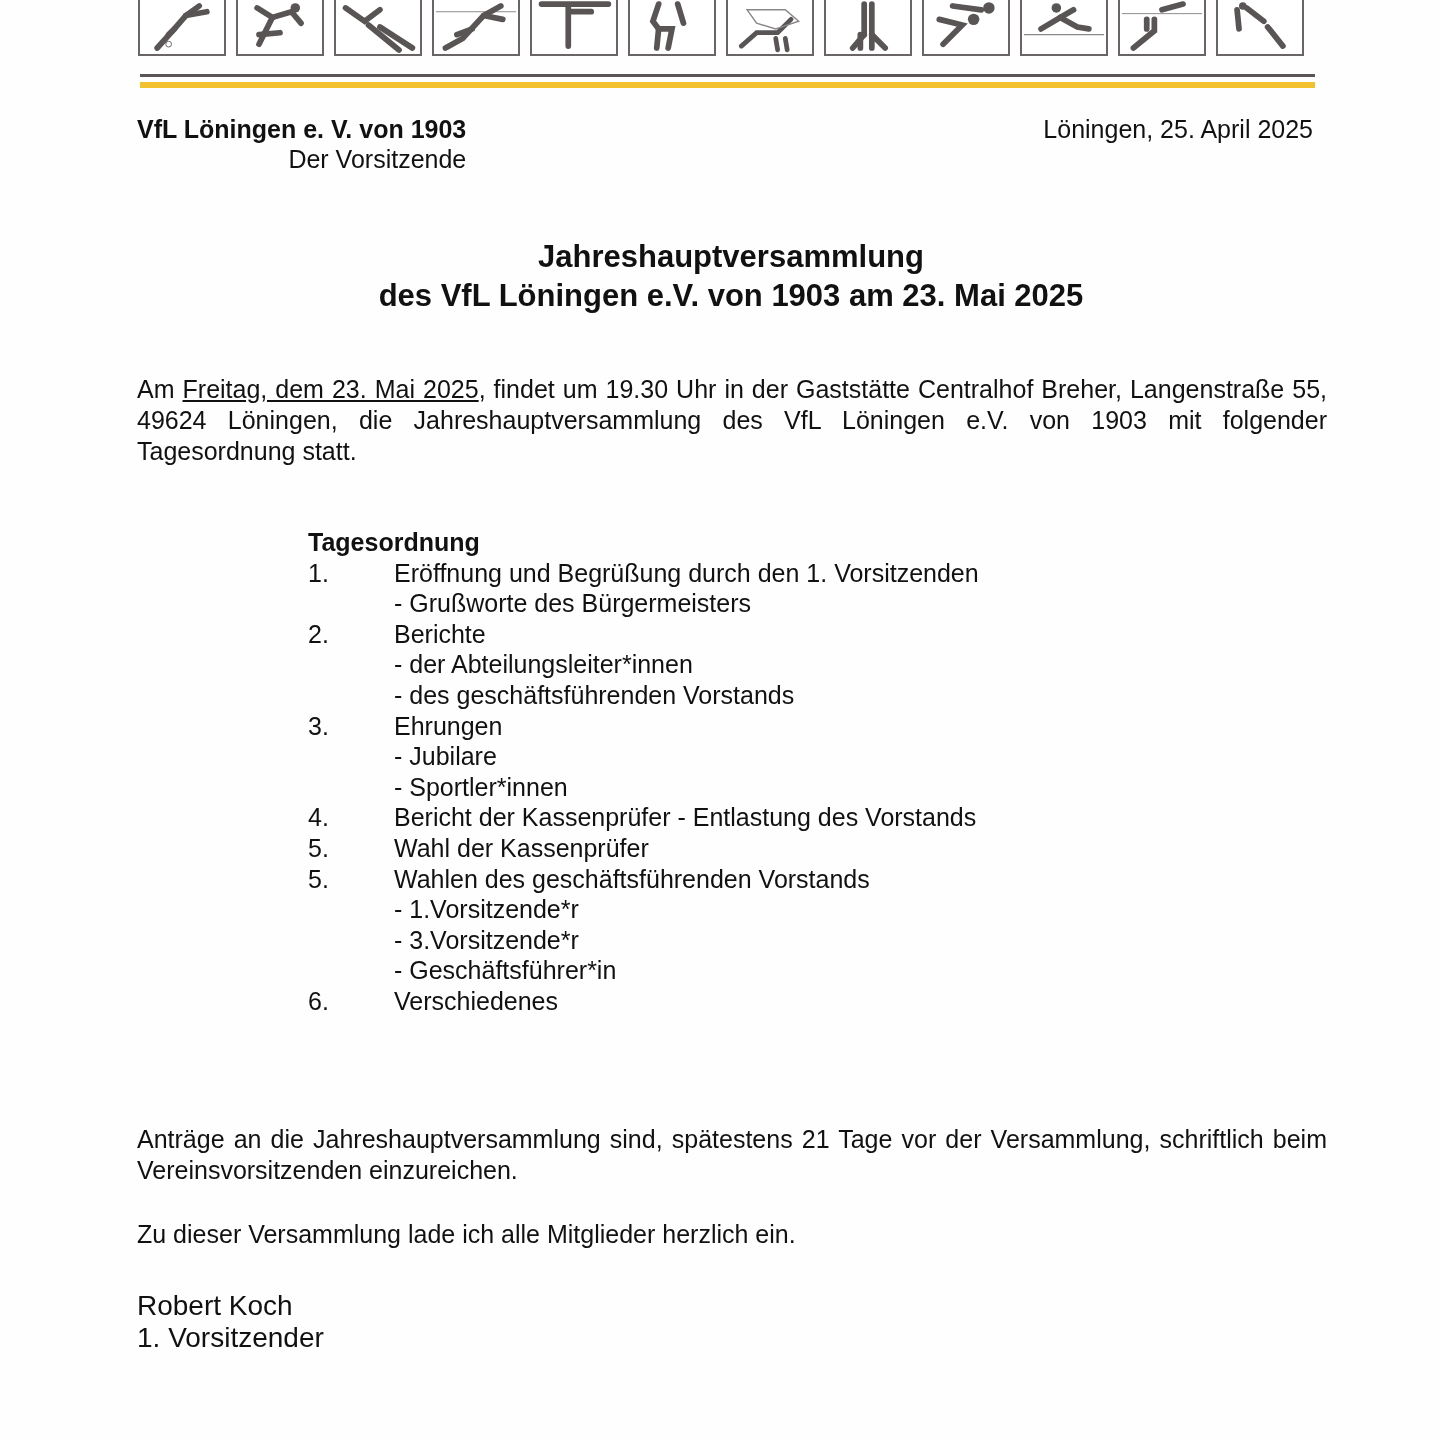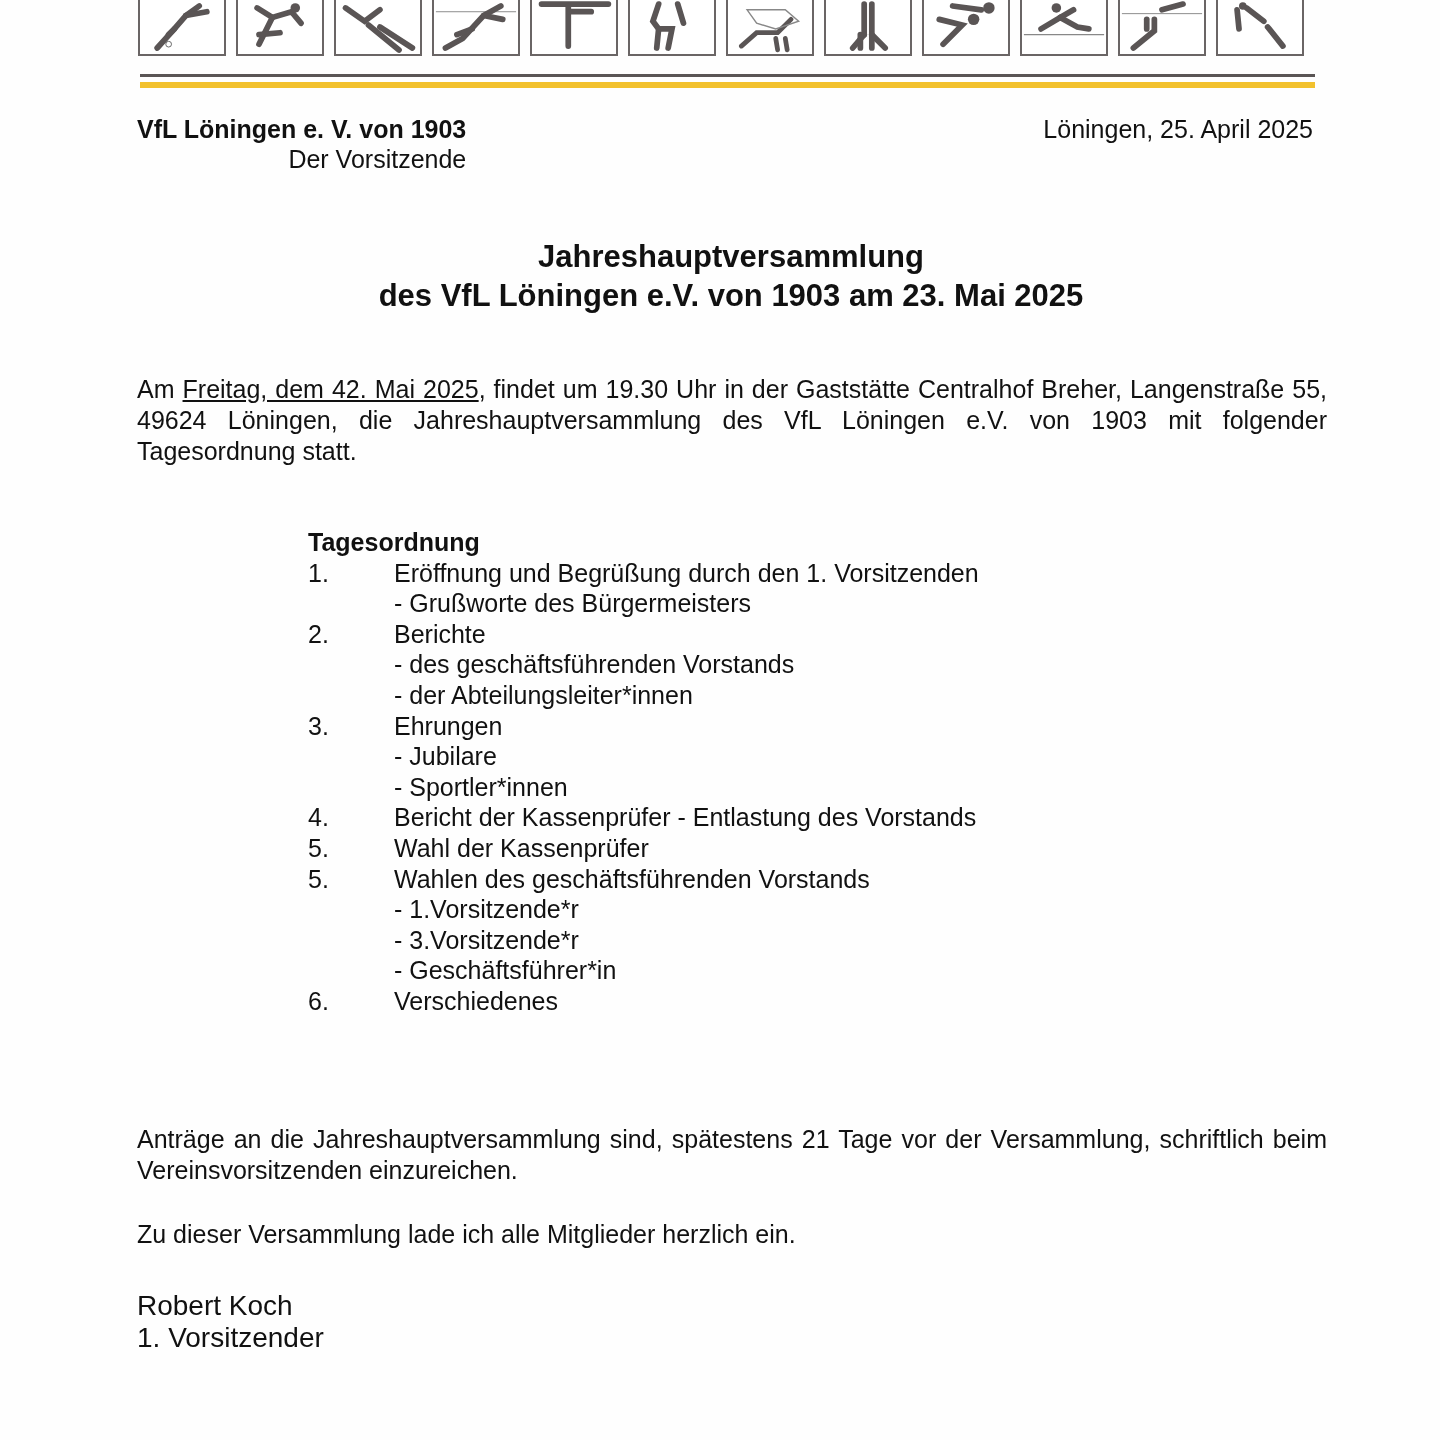--- a/index.html
+++ b/index.html
@@ -152,44 +152,44 @@
   <div class="org">VfL Löningen e. V. von 1903</div>
   <div>Der Vorsitzende</div>
 </div>
 <div class="dateline">Löningen, 25. April 2025</div>
 
 <div class="title">
   <div>Jahreshauptversammlung</div>
   <div>des VfL Löningen e.V. von 1903 am 23. Mai 2025</div>
 </div>
 
-<div class="para" style="top:374px;"><span>Am </span><u>Freitag, dem 42. Mai 2025</u><span>, findet um 19.30 Uhr in der Gaststätte Centralhof Breher, Langenstraße 55, 49624 Löningen, die Jahreshauptversammlung des VfL Löningen e.V. von 1903 mit folgender Tagesordnung statt.</span></div>
+<div class="para" style="top:374px;"><span>Am </span><u>Freitag, dem 23. Mai 2025</u><span>, findet um 19.30 Uhr in der Gaststätte Centralhof Breher, Langenstraße 55, 49624 Löningen, die Jahreshauptversammlung des VfL Löningen e.V. von 1903 mit folgender Tagesordnung statt.</span></div>
 
 <div class="agenda">
   <div class="head">Tagesordnung</div>
   <div id="agenda-rows">
       <div class="row">
         <span class="num">1.</span>
         <span>Eröffnung und Begrüßung durch den 1. Vorsitzenden</span>
       </div>
       <div class="row">
         <span class="num"></span>
         <span>- Grußworte des Bürgermeisters</span>
       </div>
       <div class="row">
         <span class="num">2.</span>
         <span>Berichte</span>
       </div>
       <div class="row">
         <span class="num"></span>
+        <span>- der Abteilungsleiter*innen</span>
+      </div>
+      <div class="row">
+        <span class="num"></span>
         <span>- des geschäftsführenden Vorstands</span>
-      </div>
-      <div class="row">
-        <span class="num"></span>
-        <span>- der Abteilungsleiter*innen</span>
       </div>
       <div class="row">
         <span class="num">3.</span>
         <span>Ehrungen</span>
       </div>
       <div class="row">
         <span class="num"></span>
         <span>- Jubilare</span>
       </div>
       <div class="row">

